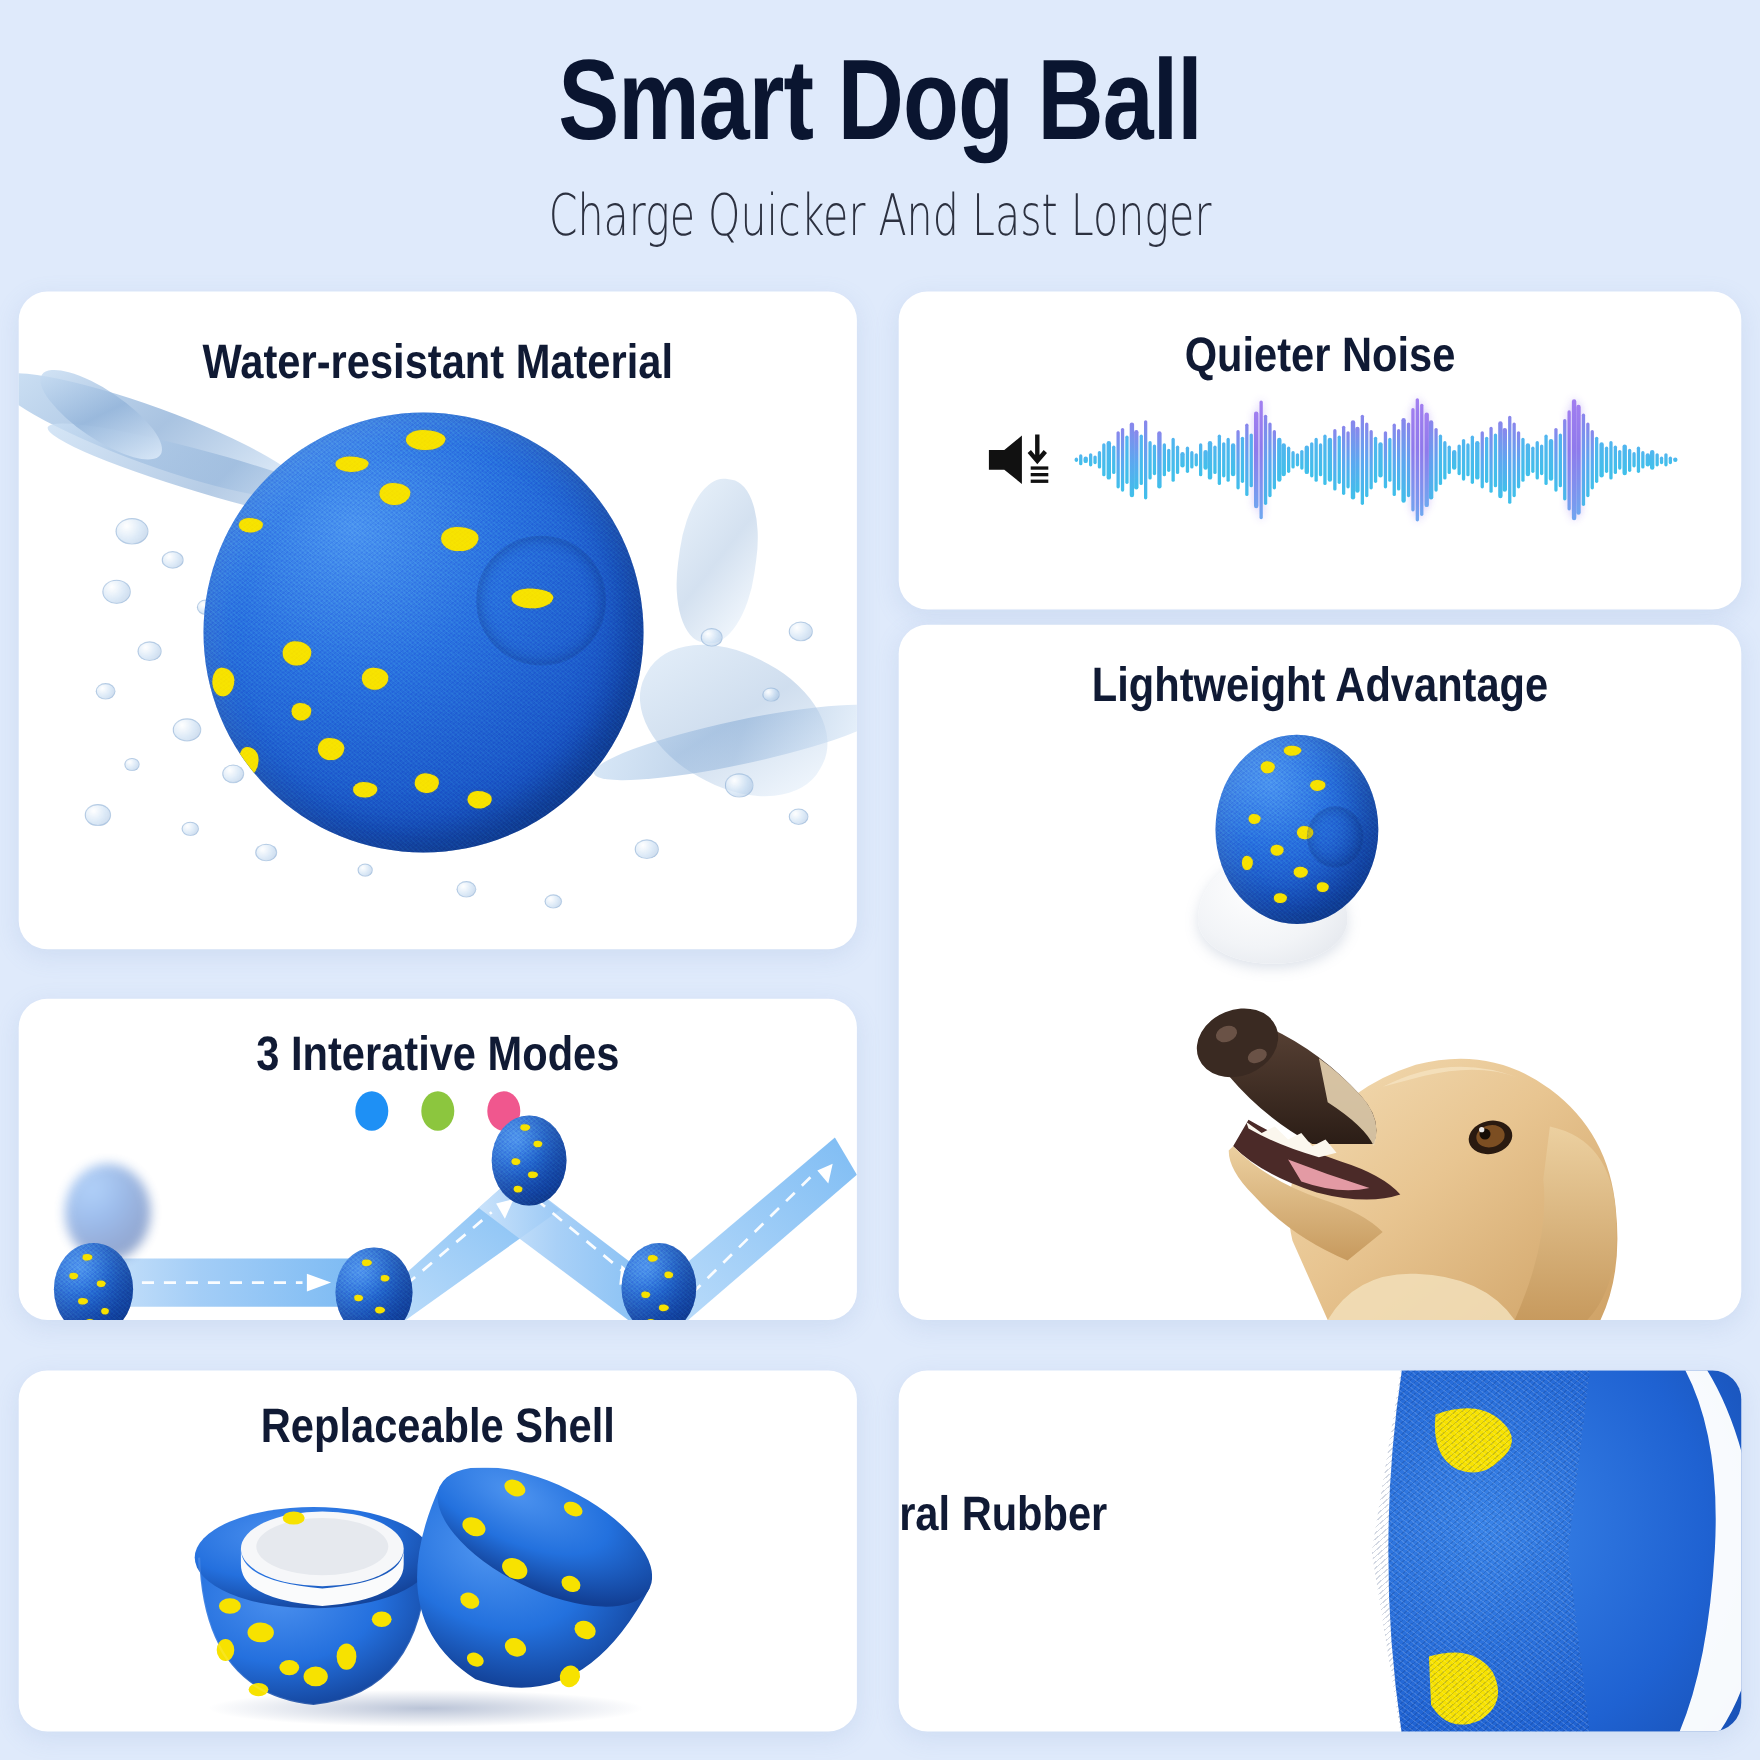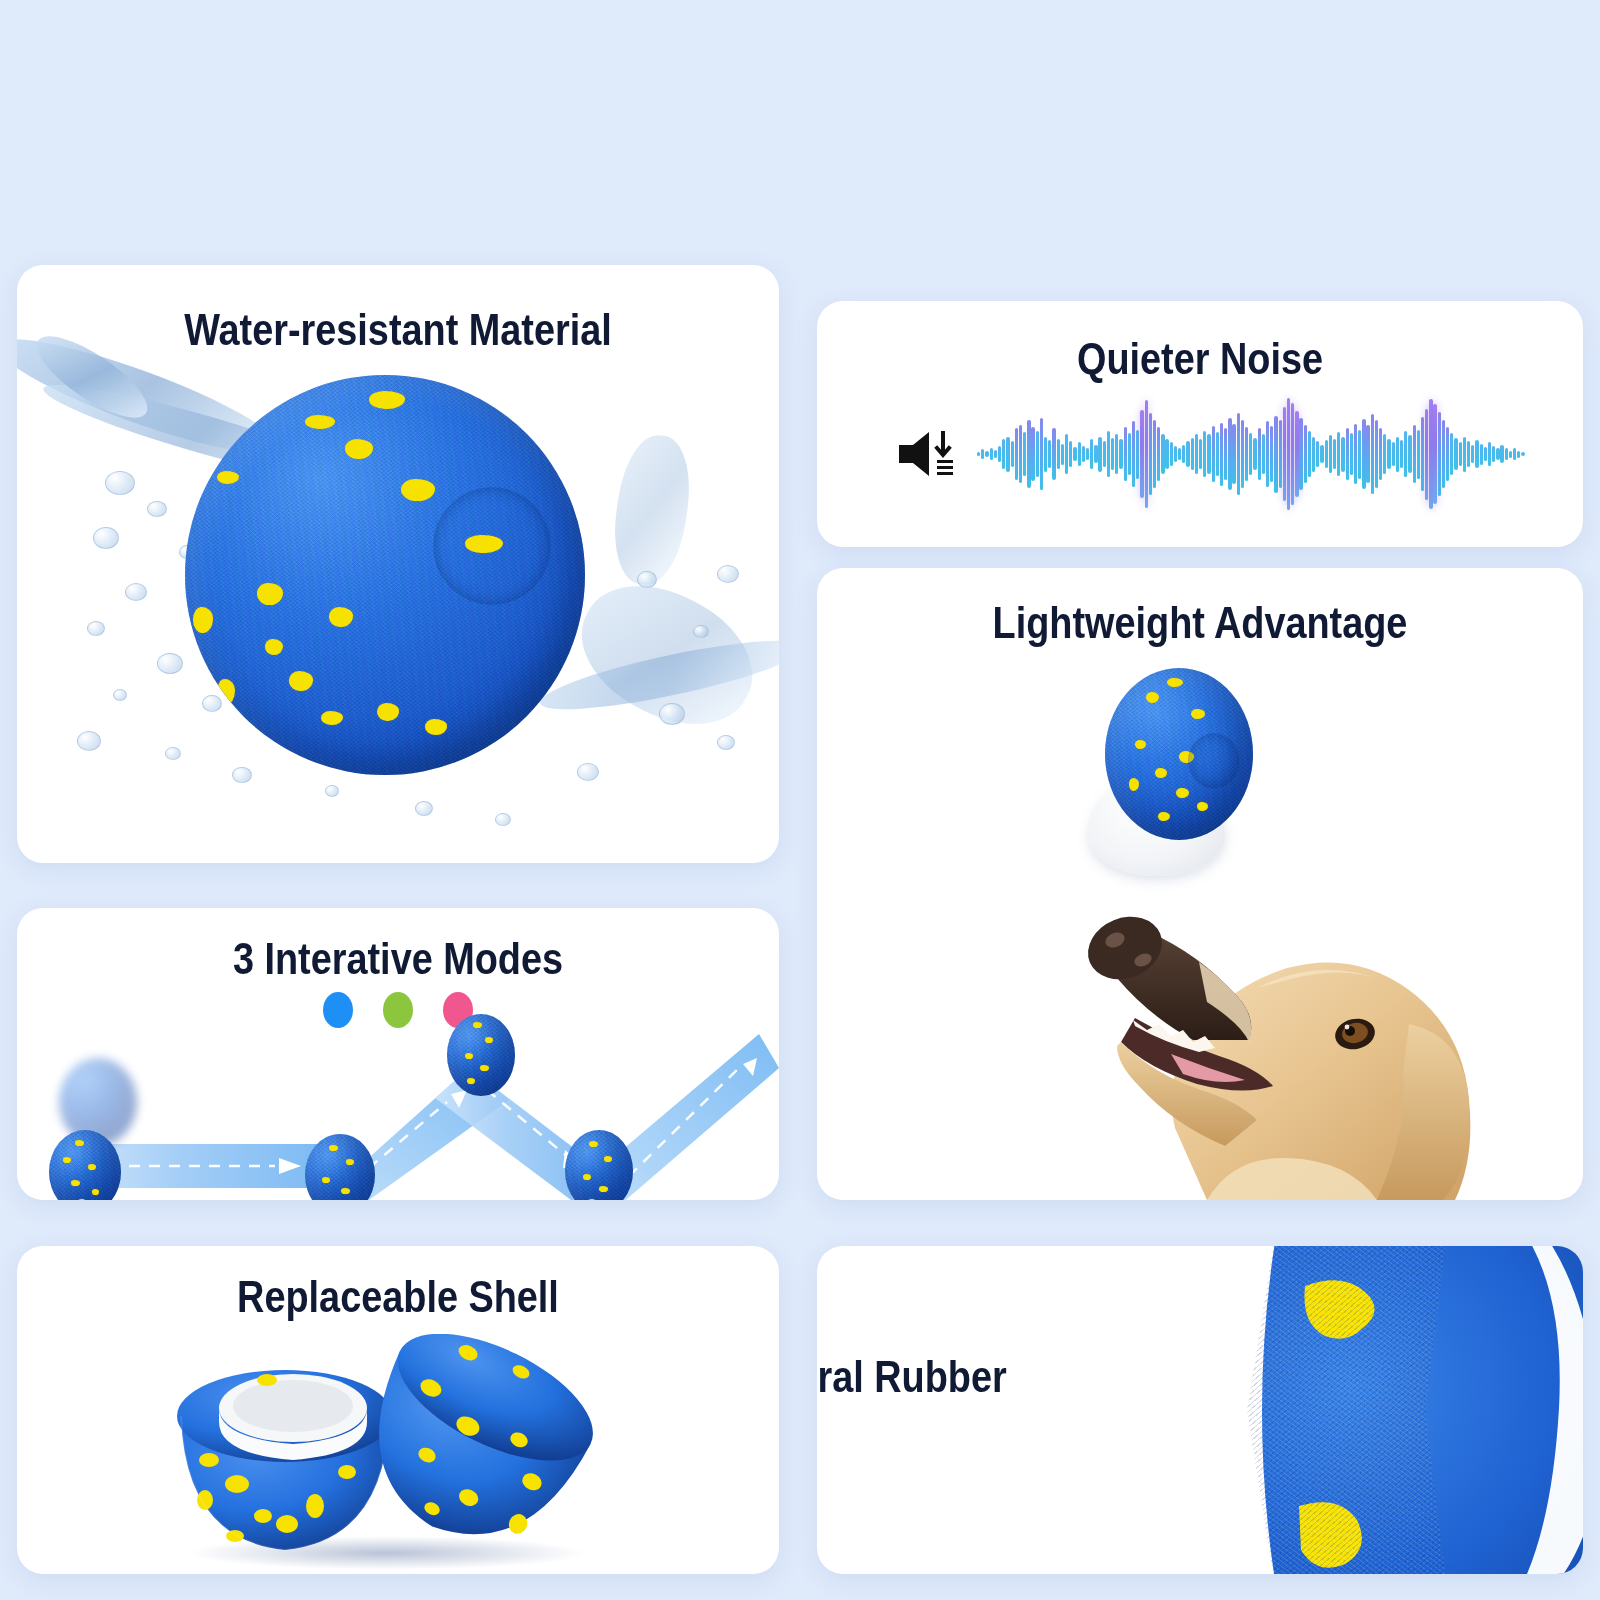--- a/index.html
+++ b/index.html
@@ -44,21 +44,21 @@
     font-family: "Liberation Sans Narrow", "Liberation Sans", sans-serif;
     font-weight: 700;
     color: #101a34;
     white-space: nowrap;
     transform: scaleX(0.86);
     z-index: 6;
   }
 
   
   #card-water     { left: 17px;  top: 265px;  width: 762px;  height: 598px;  }
-  #card-noise     { left: 817px; top: 265px;  width: 766px;  height: 246px; margin-top: 36px;  }
+  #card-noise     { left: 817px; top: 265px;  width: 766px;  height: 289px;  }
   #card-light     { left: 817px; top: 568px;  width: 766px;  height: 632px;  }
   #card-modes     { left: 17px;  top: 908px;  width: 762px;  height: 292px;  }
   #card-shell     { left: 17px;  top: 1246px; width: 762px;  height: 328px;  }
   #card-rubber    { left: 817px; top: 1246px; width: 766px;  height: 328px;  }
 
   #card-water  .card-title { top: 40px;  font-size: 44px; }
   #card-noise  .card-title { top: 33px;  font-size: 44px; }
   #card-light  .card-title { top: 30px;  font-size: 44px; }
   #card-modes  .card-title { top: 26px;  font-size: 44px; }
   #card-shell  .card-title { top: 26px;  font-size: 44px; }
@@ -129,20 +129,24 @@
     background:
       repeating-linear-gradient(37deg, rgba(255,255,255,.13) 0 1px, rgba(0,0,0,0) 1px 4px),
       repeating-linear-gradient(-41deg, rgba(5,35,95,.18) 0 1px, rgba(0,0,0,0) 1px 4px);
   }
 </style>
 </head>
 <body>
 
 <div class="page">
 
+  <div class="header">
+    <div class="title">Smart Dog Ball</div>
+    <div class="subtitle">Charge Quicker And Last Longer</div>
+  </div>
 
   <div class="card" id="card-water">
     <div class="card-title">Water-resistant Material</div>
 
     <div class="splash-wrap">
       <div class="streak" style="left:-30px;top:105px;width:300px;height:52px;transform:rotate(20deg);"></div>
       <div class="streak" style="left:20px;top:150px;width:330px;height:38px;transform:rotate(16deg);opacity:.85;"></div>
       <div class="streak" style="left:10px;top:90px;width:130px;height:44px;transform:rotate(34deg);opacity:.9;"></div>
       <div class="streak" style="left:520px;top:390px;width:270px;height:40px;transform:rotate(-12deg);opacity:.8;"></div>
       <div class="streak" style="left:560px;top:330px;width:180px;height:120px;transform:rotate(28deg);opacity:.55;border-radius:48%;"></div>

